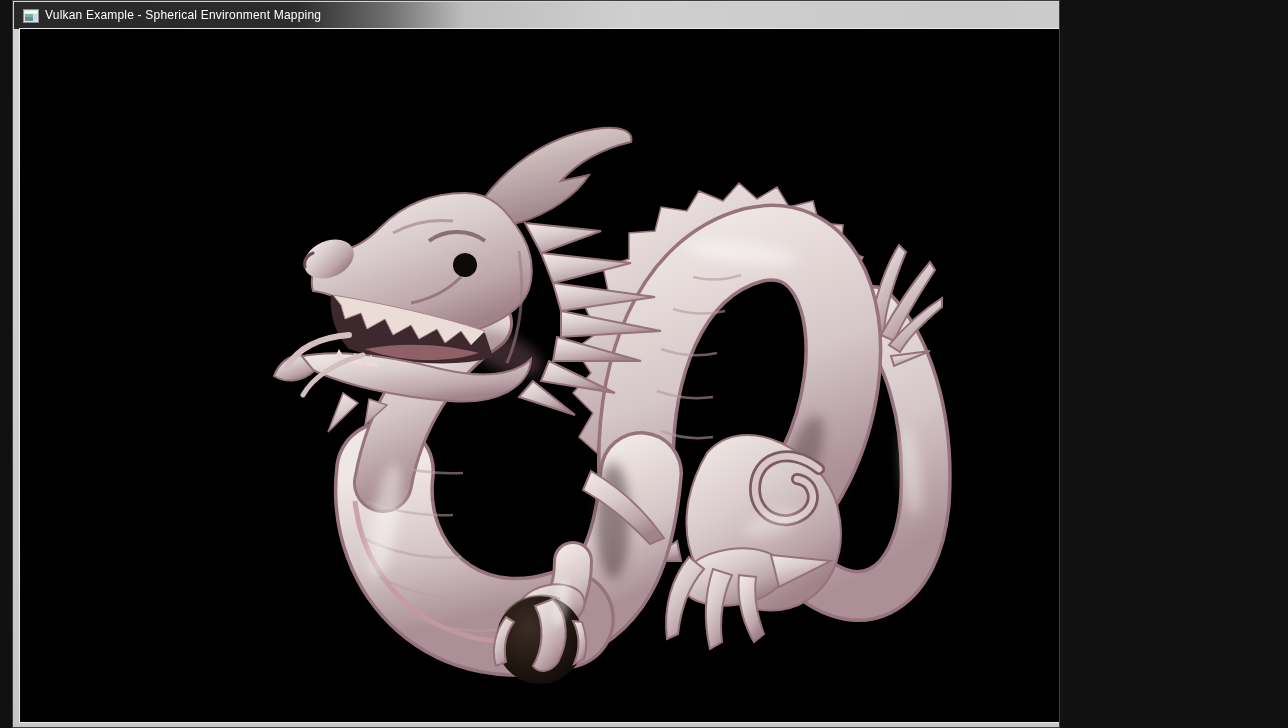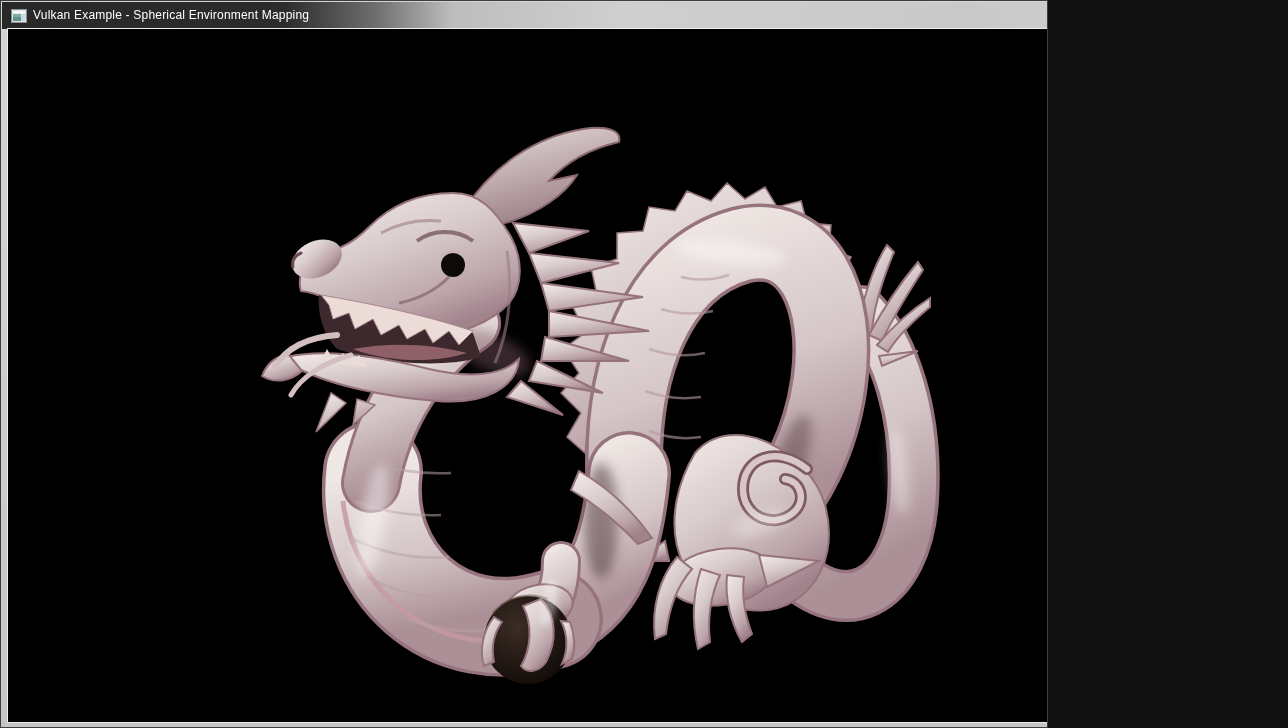--- a/index.html
+++ b/index.html
@@ -2,20 +2,21 @@
 <html><head>
 <meta charset="utf-8">
 <style>
   html,body{margin:0;padding:0;background:#111;}
   .window{
     position:relative;width:1048px;height:728px;box-sizing:border-box;
     background:linear-gradient(#d4d4d4,#c6c6c6);
     border:1px solid #3e3e3e;
     font-family:"Liberation Sans",sans-serif;
     overflow:hidden;
+    margin-left:12px;
   }
   .titlebar{
     position:absolute;left:1px;top:1px;width:1286px;height:27px;
     background:linear-gradient(90deg,#282828 0%,#2c2c2c 22%,#6e6e6e 29%,#bdbdbd 35%,#cfcfcf 48%,#c9c9c9 75%,#d4d4d4 100%);
   }
   .appicon{position:absolute;left:9px;top:6px;width:16px;height:16px;}
   .title-text{
     position:absolute;left:31px;top:0;height:27px;line-height:26px;
     color:#ffffff;font-size:12px;letter-spacing:.2px;white-space:nowrap;
   }

